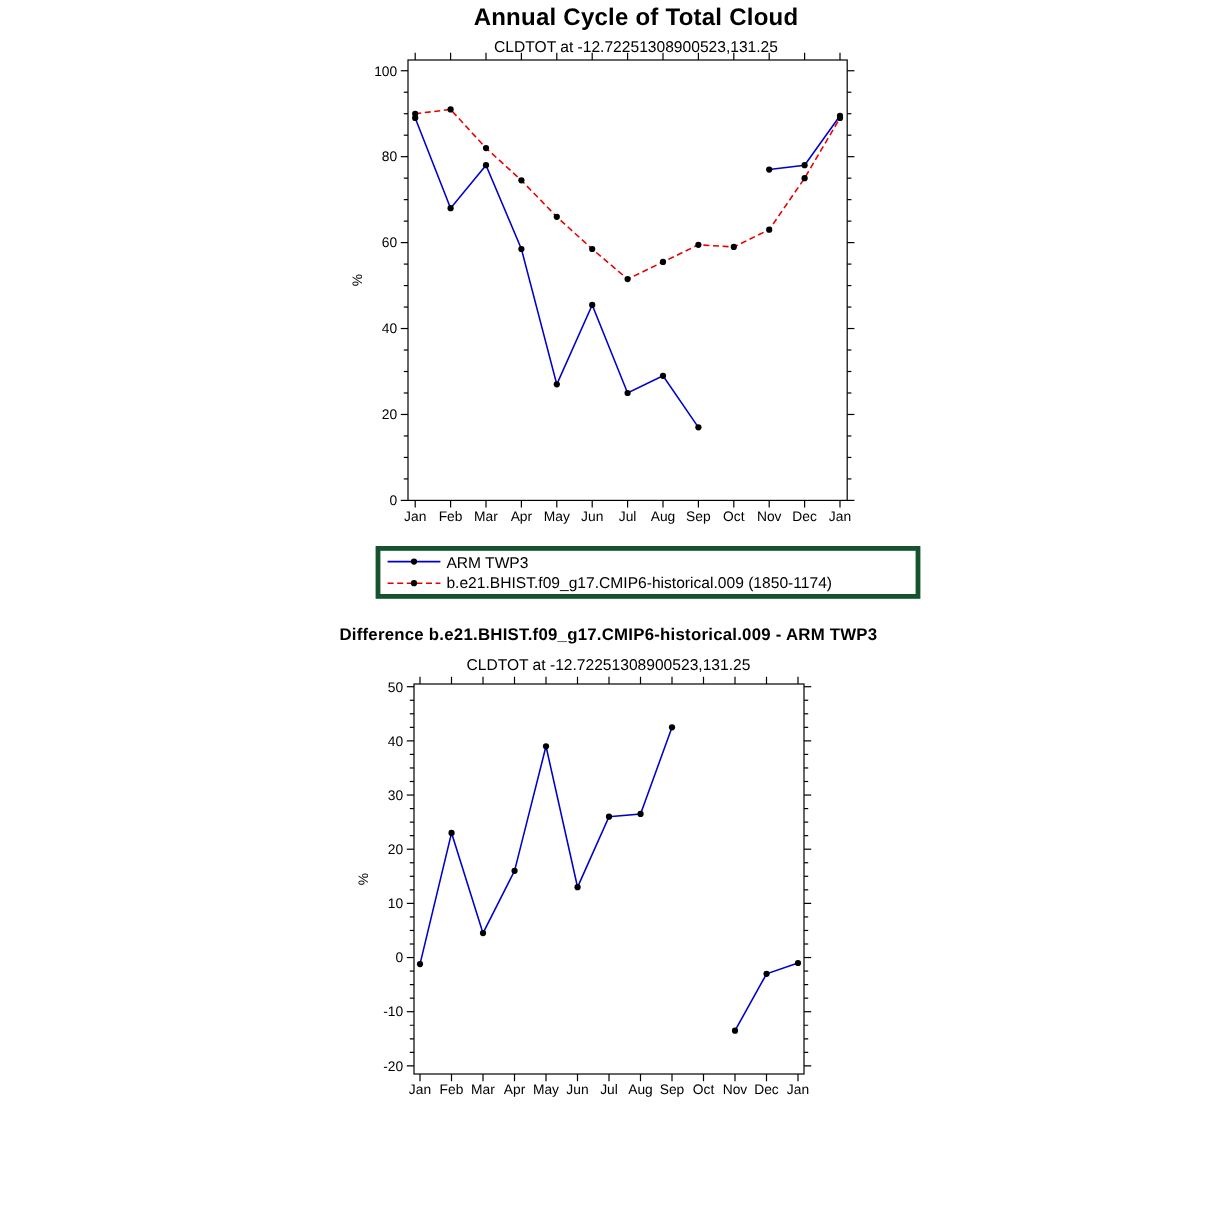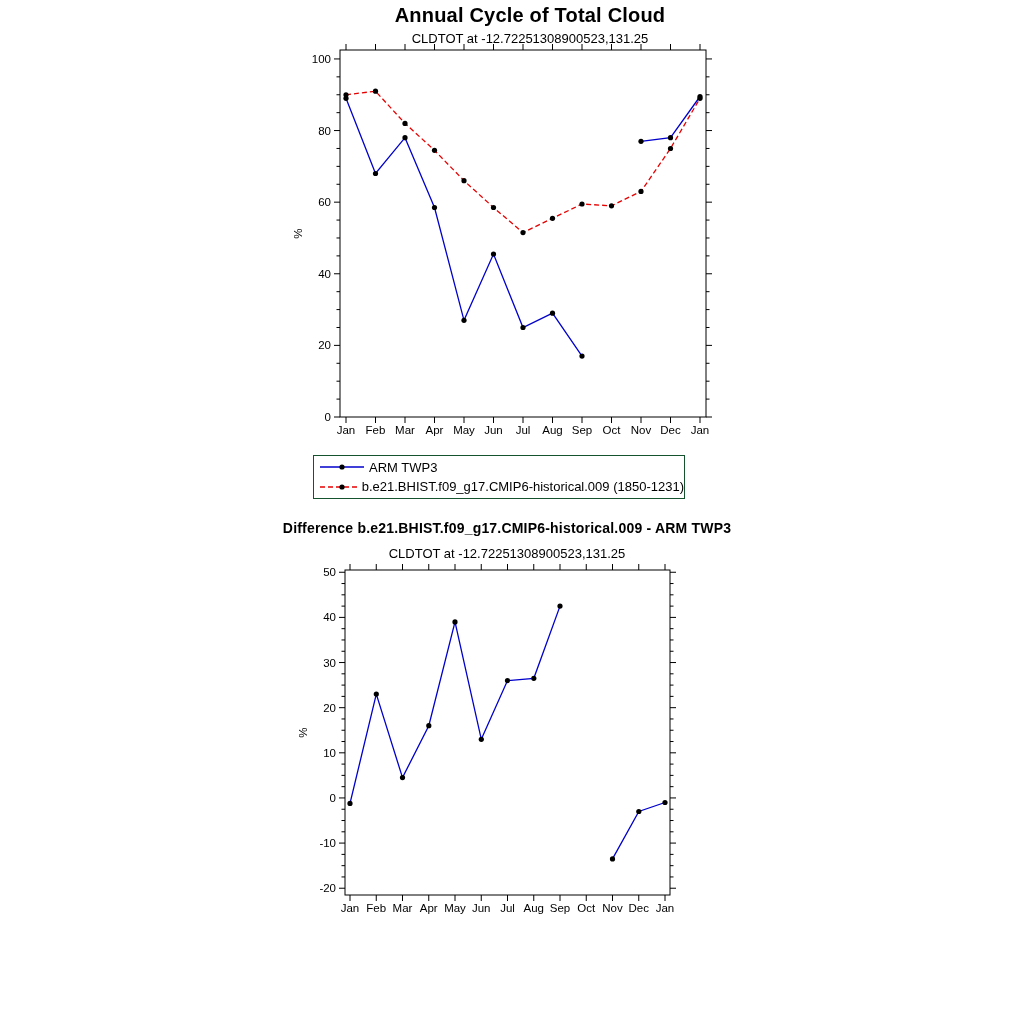--- a/index.html
+++ b/index.html
@@ -17,22 +17,22 @@
   .chart-subtitle {
     position: absolute; text-align: center;
     font-weight: normal; font-size: 13px;
   }
   #title1 { top: 4px;  left: 210px; width: 640px; }
   #sub1   { top: 31px; left: 210px; width: 640px; }
   #title2 { top: 520px; left: 187px; width: 640px; font-size: 14px; }
   #sub2   { top: 546px; left: 187px; width: 640px; }
   #plots { position: absolute; left: 0; top: 0; }
   .legend {
-    position: absolute; left: 313px; top: 455px; width: 372px; height: 44px;
-    border: 1px solid #14532d; box-sizing: border-box;
+    position: absolute; left: 313px; top: 455px; width: 454px; height: 44px;
+    border: 4px solid #14532d; box-sizing: border-box;
     display: flex; flex-direction: column; justify-content: space-evenly;
     padding-left: 5px;
   }
   .legend-row { display: flex; align-items: center; gap: 4px; height: 16px; }
   .legend-row span { font-size: 13px; white-space: nowrap; }
   svg text { font-family: "Liberation Sans", sans-serif; }
 </style>
 </head>
 <body>
 
@@ -306,20 +306,20 @@
         <line x1="1" y1="5" x2="45" y2="5" stroke-width="1.3" stroke="#0000cc"></line>
         <circle cx="23" cy="5" r="2.6" fill="#000000"></circle>
       </svg>
       <span>ARM TWP3</span>
     </div>
     <div class="legend-row">
       <svg class="legend-sample" width="46" height="10">
         <line x1="1" y1="5" x2="45" y2="5" stroke-width="1.3" stroke="#e60000" stroke-dasharray="5,3"></line>
         <circle cx="23" cy="5" r="2.6" fill="#000000"></circle>
       </svg>
-      <span>b.e21.BHIST.f09_g17.CMIP6-historical.009 (1850-1231)</span>
+      <span>b.e21.BHIST.f09_g17.CMIP6-historical.009 (1850-1174)</span>
     </div>
   </div>
 
   <div id="title2" class="chart-title">Difference b.e21.BHIST.f09_g17.CMIP6-historical.009 - ARM TWP3</div>
   <div id="sub2" class="chart-subtitle">CLDTOT at -12.72251308900523,131.25</div>
 
 </div>
 
 </body></html>

